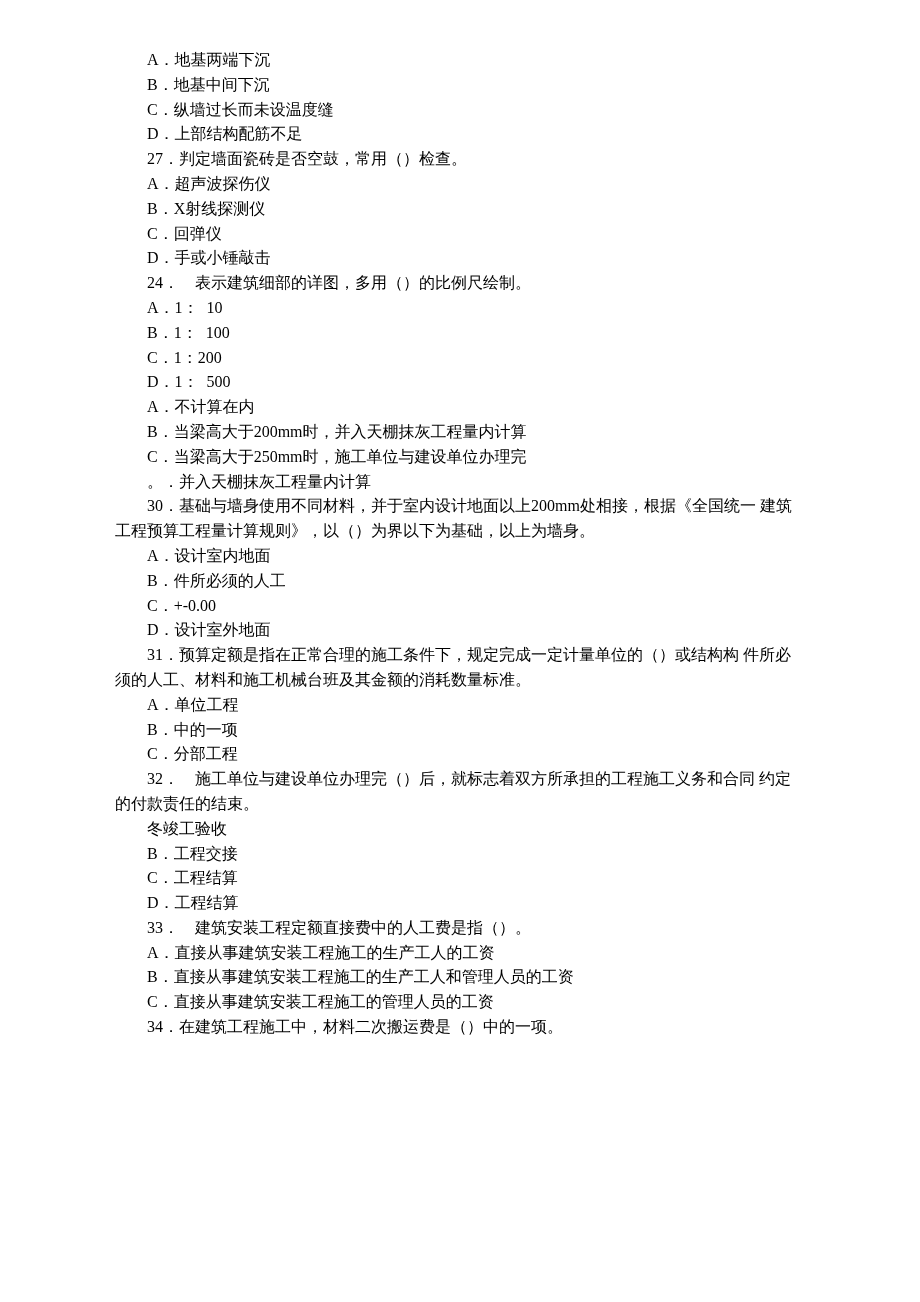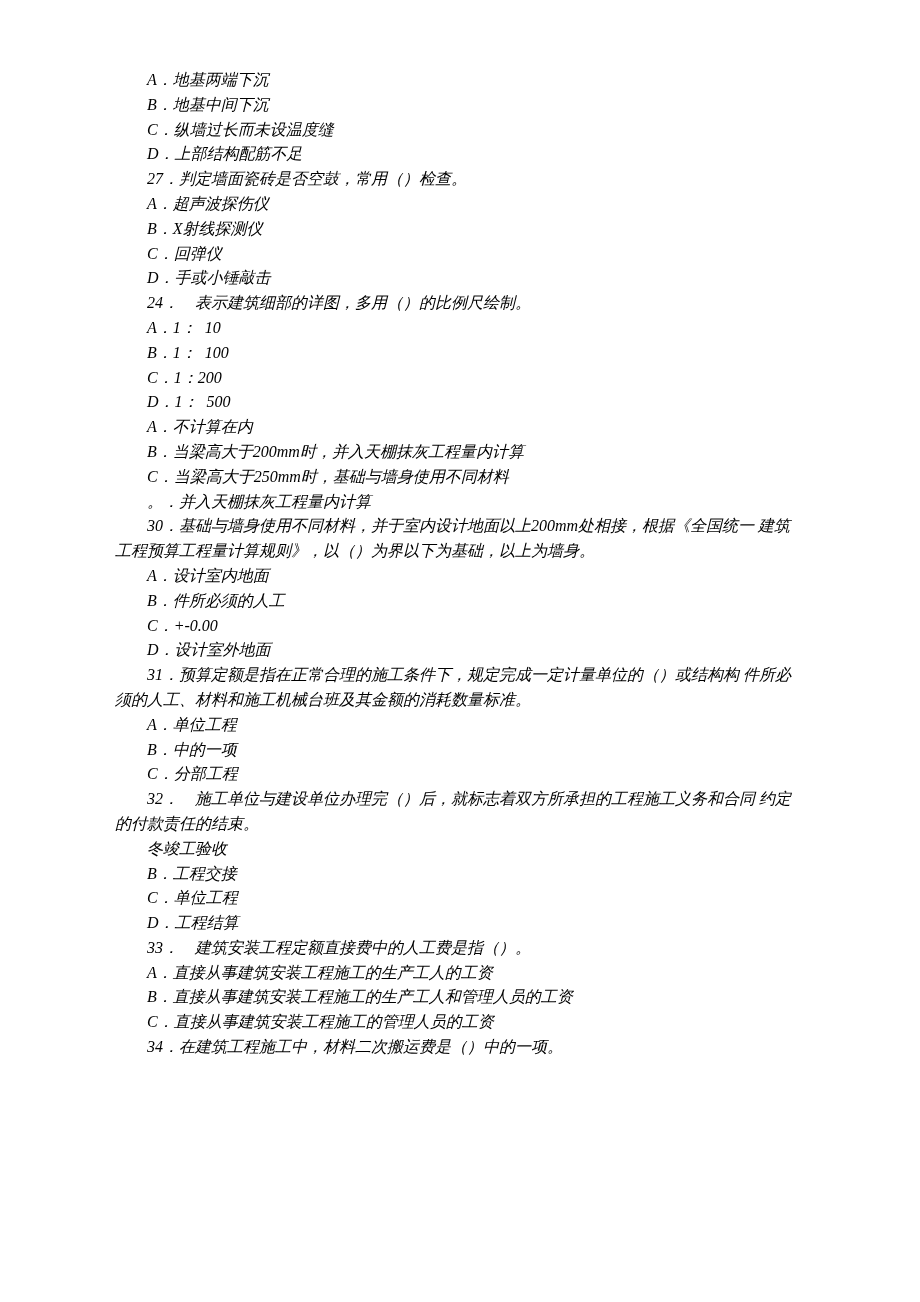--- a/index.html
+++ b/index.html
@@ -8,22 +8,21 @@
     background: #ffffff;
     font-family: "SimSun", "宋体", serif;
     font-size: 16px;
     color: #000000;
     line-height: 1.55;
   }
   .page {
     width: 920px;
     min-height: 1302px;
     box-sizing: border-box;
-    padding: 68px 115px 90px 115px;
-    font-style: italic;
+    padding: 48px 115px 90px 115px;
   }
   .line {
     white-space: pre-wrap;
   }
   .indent-opt {
     text-indent: 2em;
   }
   .indent-q {
     text-indent: 2em;
   }
@@ -41,34 +40,34 @@
     <div class="line indent-opt">B．X射线探测仪</div>
     <div class="line indent-opt">C．回弹仪</div>
     <div class="line indent-opt">D．手或小锤敲击</div>
     <div class="line indent-q">24．    表示建筑细部的详图，多用（）的比例尺绘制。</div>
     <div class="line indent-opt">A．1：  10</div>
     <div class="line indent-opt">B．1：  100</div>
     <div class="line indent-opt">C．1：200</div>
     <div class="line indent-opt">D．1：  500</div>
     <div class="line indent-opt">A．不计算在内</div>
     <div class="line indent-opt">B．当梁高大于200mm时，并入天棚抹灰工程量内计算</div>
-    <div class="line indent-opt">C．当梁高大于250mm时，基础与墙身使用不同材料</div>
+    <div class="line indent-opt">C．当梁高大于250mm时，施工单位与建设单位办理完</div>
     <div class="line indent-opt">。．并入天棚抹灰工程量内计算</div>
     <div class="line indent-q">30．基础与墙身使用不同材料，并于室内设计地面以上200mm处相接，根据《全国统一 建筑工程预算工程量计算规则》，以（）为界以下为基础，以上为墙身。</div>
     <div class="line indent-opt">A．设计室内地面</div>
     <div class="line indent-opt">B．件所必须的人工</div>
     <div class="line indent-opt">C．+-0.00</div>
     <div class="line indent-opt">D．设计室外地面</div>
     <div class="line indent-q">31．预算定额是指在正常合理的施工条件下，规定完成一定计量单位的（）或结构构 件所必须的人工、材料和施工机械台班及其金额的消耗数量标准。</div>
     <div class="line indent-opt">A．单位工程</div>
     <div class="line indent-opt">B．中的一项</div>
     <div class="line indent-opt">C．分部工程</div>
     <div class="line indent-q">32．    施工单位与建设单位办理完（）后，就标志着双方所承担的工程施工义务和合同 约定的付款责任的结束。</div>
     <div class="line indent-opt">冬竣工验收</div>
     <div class="line indent-opt">B．工程交接</div>
-    <div class="line indent-opt">C．单位工程</div>
+    <div class="line indent-opt">C．工程结算</div>
     <div class="line indent-opt">D．工程结算</div>
     <div class="line indent-q">33．    建筑安装工程定额直接费中的人工费是指（）。</div>
     <div class="line indent-opt">A．直接从事建筑安装工程施工的生产工人的工资</div>
     <div class="line indent-opt">B．直接从事建筑安装工程施工的生产工人和管理人员的工资</div>
     <div class="line indent-opt">C．直接从事建筑安装工程施工的管理人员的工资</div>
     <div class="line indent-q">34．在建筑工程施工中，材料二次搬运费是（）中的一项。</div>
   </div>
 
 </body></html>

